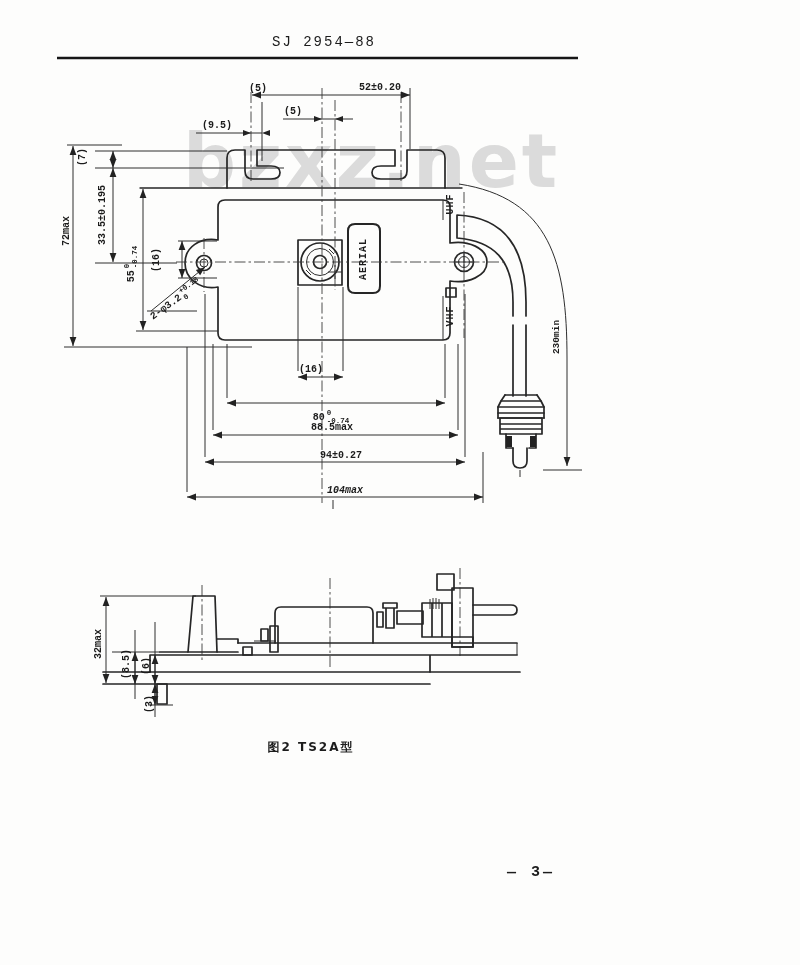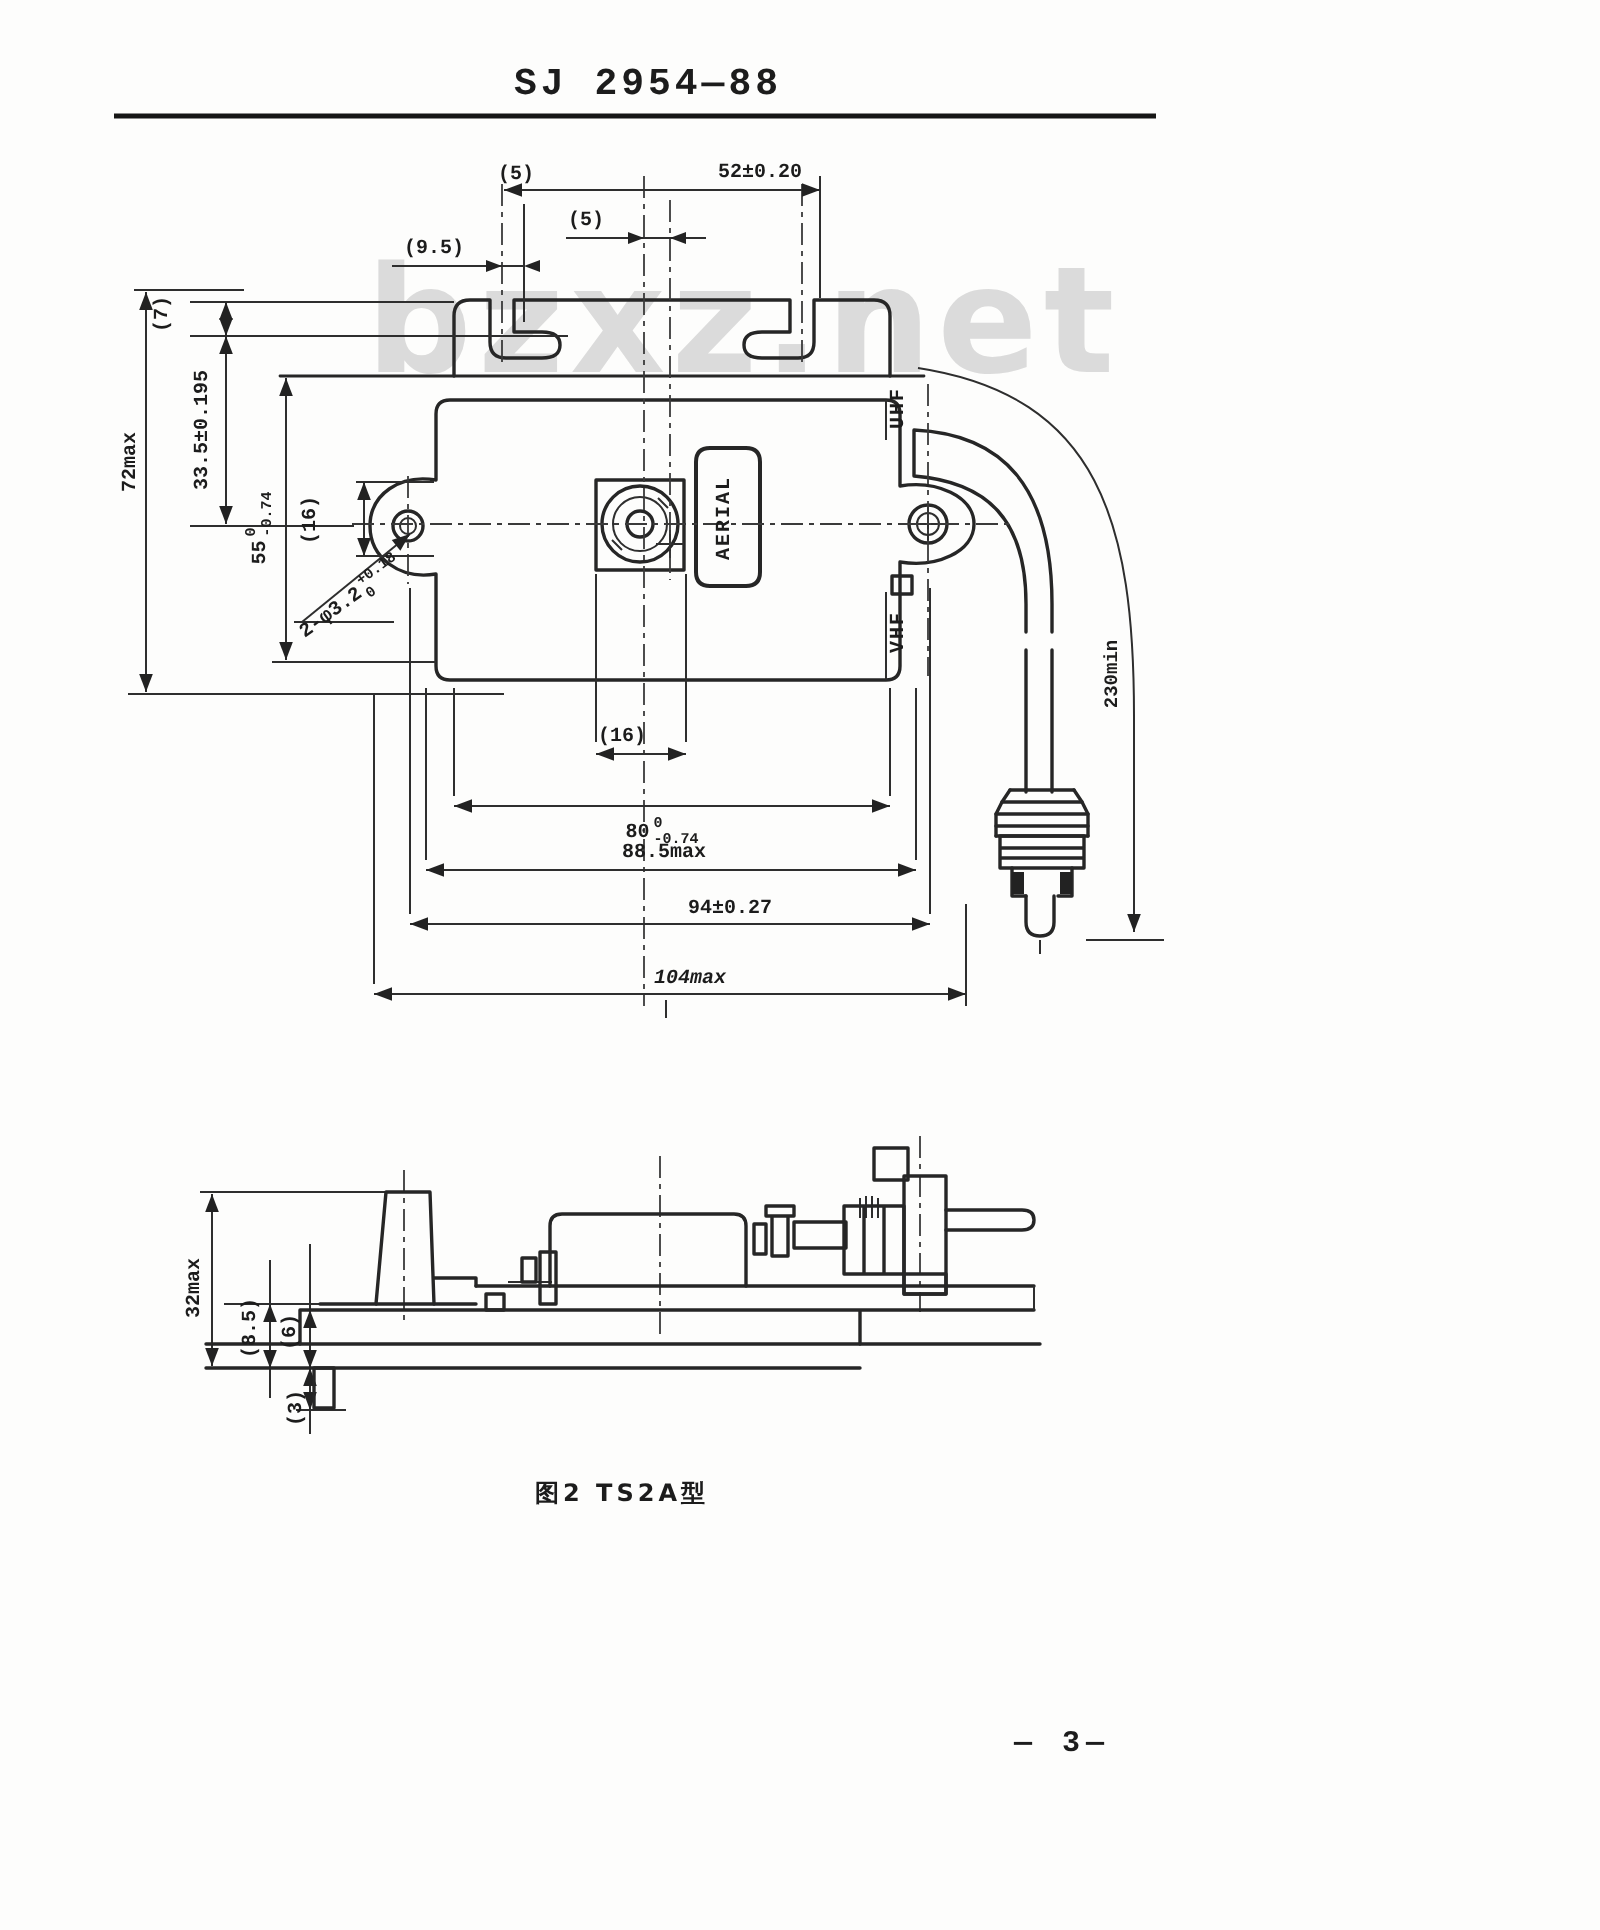--- a/index.html
+++ b/index.html
@@ -12,21 +12,21 @@
   .dim{stroke:#2e2e2e;stroke-width:1;fill:none;}
   .fillk{fill:#222;stroke:none;}
   .rule{stroke:#161616;stroke-width:2.6;}
   .lbl{position:absolute;transform:translate(-50%,-50%);font-size:10px;font-weight:700;
        white-space:nowrap;z-index:3;letter-spacing:0;}
   .v{transform:translate(-50%,-50%) rotate(-90deg);}
   .note{transform:translate(-50%,-50%) rotate(-36deg);}
   .stack{display:inline-flex;flex-direction:column;justify-content:center;
          font-size:7.5px;line-height:7.5px;margin-left:2px;vertical-align:-2px;}
   .row{display:inline-flex;align-items:center;}
-  .hdr{font-size:19px;font-weight:700;letter-spacing:2px;}
+  .hdr{font-size:14px;font-weight:400;letter-spacing:2px;}
   .cap{font-size:12px;font-weight:700;font-family:"DejaVu Sans","Liberation Sans",sans-serif;letter-spacing:2px;}
   .pg{font-size:15px;font-weight:700;letter-spacing:3px;}
   .part{font-size:10px;letter-spacing:1px;}
   .wm{position:absolute;left:183px;top:118px;z-index:1;font-family:"DejaVu Sans","Liberation Sans",sans-serif;
       font-size:74px;font-weight:800;color:#c7c7c7;opacity:.62;letter-spacing:3px;z-index:1;}
   .sm{font-size:9.5px;}
 </style>
 </head>
 <body>
 
@@ -208,21 +208,21 @@
     <span class="row">
       <span>80</span>
       <span class="stack">
         <span>0</span>
         <span>-0.74</span>
       </span>
     </span>
   </span>
 
   <span class="lbl" style="left:332px;top:427px;">88.5max</span>
-  <span class="lbl" style="left:341px;top:455px;margin-left:24px;">94±0.27</span>
+  <span class="lbl" style="left:341px;top:455px;">94±0.27</span>
   <span class="lbl" style="left:345px;top:490px;font-style:italic;">104max</span>
 
   <span class="lbl v sm" style="left:556px;top:337px;">230min</span>
 
   <span class="lbl v part" style="left:450px;top:204px;">UHF</span>
   <span class="lbl v part" style="left:450px;top:316px;">VHF</span>
   <span class="lbl v part" style="left:363px;top:259px;">AERIAL</span>
 
   <span class="lbl v" style="left:98px;top:644px;">32max</span>
   <span class="lbl v" style="left:126px;top:664px;">(8.5)</span>

